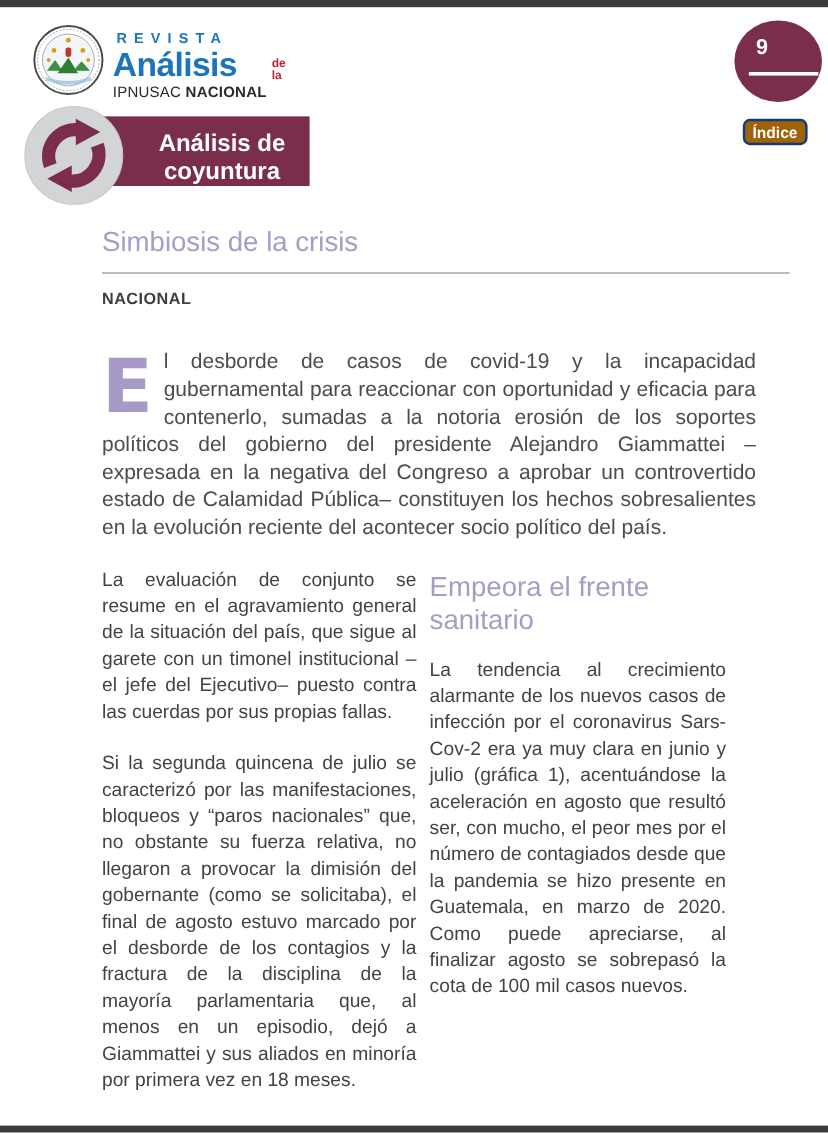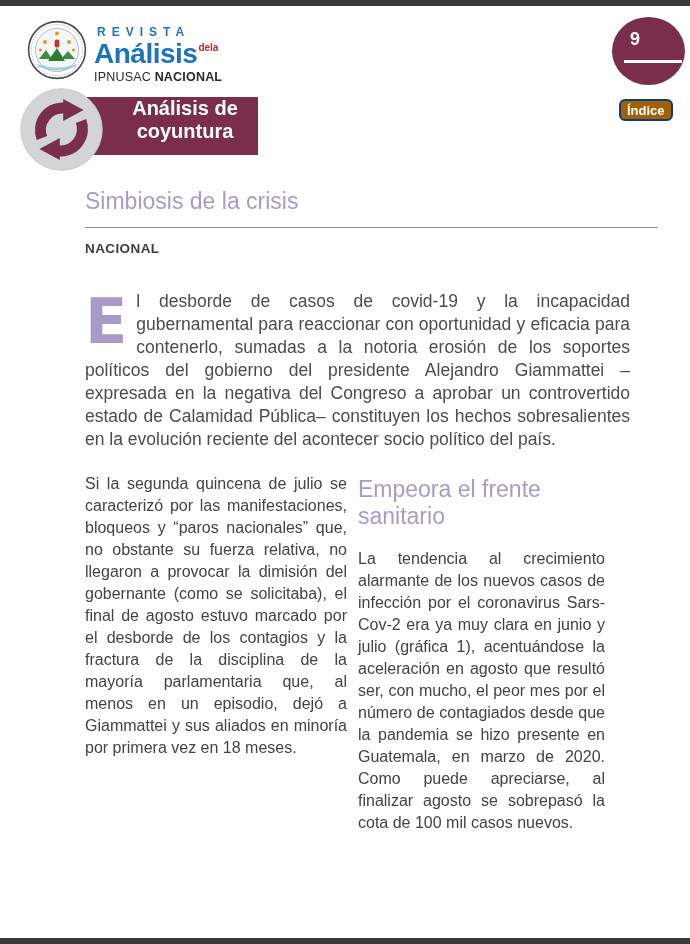--- a/index.html
+++ b/index.html
@@ -9,23 +9,23 @@
   }
   .chrome-bar{position:absolute;left:0;width:690px;height:6px;background:#3b3b3d;}
   .chrome-bar.top{top:0;}
   .chrome-bar.bottom{bottom:0;}
 
   
   .logo{position:absolute;left:27px;top:20px;display:flex;gap:7px;align-items:flex-start;}
   .seal{width:60px;height:60px;display:block;}
   .logo-text{padding-top:5px;}
   .logo-revista{color:#1c75bc;font-size:12px;font-weight:bold;letter-spacing:6px;margin-left:3px;}
-  .logo-analisis-row{display:flex;align-items:flex-start;line-height:1;margin-top:1px;}
+  .logo-analisis-row{display:flex;align-items:flex-end;line-height:1;margin-top:1px;gap:28px;}
   .logo-analisis{color:#1c75bc;font-weight:bold;font-size:28px;letter-spacing:-0.5px;}
-  .logo-dela{display:flex;color:#c1272d;font-size:10px;font-weight:bold;line-height:0.95;margin-top:3px;margin-left:1px;}
+  .logo-dela{display:flex;flex-direction:column;color:#c1272d;font-size:10px;font-weight:bold;line-height:0.95;margin-top:3px;margin-left:1px;}
   .logo-realidad{font-size:12.5px;color:#2a2a2c;margin-top:2px;letter-spacing:0.2px;}
   .logo-realidad .bold{font-weight:bold;}
 
   .meta{position:absolute;right:84px;top:39px;font-size:15px;color:#8a8c8f;white-space:nowrap;}
   .meta .bold{color:#58595c;font-weight:bold;}
   .meta .sep{margin:0 5px;color:#8a8c8f;}
 
   .page-circle{position:absolute;left:612px;top:17px;width:73px;height:68px;border-radius:50%;background:#7a2e4c;}
   .page-num{position:absolute;left:0;top:12px;width:46px;text-align:center;color:#ffffff;font-weight:bold;font-size:18px;}
   .page-line{position:absolute;left:12px;top:43px;width:58px;height:2.5px;background:#ffffff;}
@@ -33,21 +33,21 @@
   .indice-btn{
     position:absolute;left:619px;top:99px;min-width:47px;height:22px;
     background:#a16207;border:2px solid #0f3a7e;border-radius:6px;
     color:#ffffff;font-weight:bold;font-size:13px;font-family:"Liberation Sans",sans-serif;
     padding:0 6px;cursor:pointer;line-height:17px;
   }
 
   
   .banner-rect{
     position:absolute;left:60px;top:97px;width:198px;height:58px;background:#7a2e4c;
-    display:flex;align-items:flex-start;
+    display:flex;align-items:flex-end;
   }
   .banner-label{width:100%;padding-left:52px;text-align:center;color:#ffffff;font-weight:bold;font-size:20px;line-height:1.15;}
   .banner-circle{position:absolute;left:19px;top:87px;width:85px;height:85px;}
   .banner-circle svg{width:85px;height:85px;display:block;}
 
   
   .main{position:absolute;left:85px;top:188px;width:545px;}
   .title{margin:0;font-size:23px;font-weight:400;color:#a89bc7;line-height:1.2;}
   .rule{border:none;height:1px;background:#8d8f92;margin:11px 0 0 0;width:573px;}
   .author{margin-top:13px;font-size:13.5px;font-weight:bold;color:#3e3e40;letter-spacing:0.4px;}
@@ -132,20 +132,21 @@
     <h1 class="title">Simbiosis de la crisis</h1>
     <hr class="rule">
     <div class="author">NACIONAL</div>
 
     <div class="lead">
       <span class="dropcap">E</span><span>l desborde de casos de covid-19 y la incapacidad gubernamental para reaccionar con oportunidad y eficacia para contenerlo, sumadas a la notoria erosión de los soportes políticos del gobierno del presidente Alejandro Giammattei –expresada en la negativa del Congreso a aprobar un controvertido estado de Calamidad Pública– constituyen los hechos sobresalientes en la evolución reciente del acontecer socio político del país.</span>
     </div>
 
     <div class="columns">
       <div class="col-left">
+        <p class="body-p">La evaluación de conjunto se resume en el agravamiento general de la situación del país, que sigue al garete con un timonel institucional –el jefe del Ejecutivo– puesto contra las cuerdas por sus propias fallas.</p>
         <p class="body-p">Si la segunda quincena de julio se caracterizó por las manifestaciones, bloqueos y “paros nacionales” que, no obstante su fuerza relativa, no llegaron a provocar la dimisión del gobernante (como se solicitaba), el final de agosto estuvo marcado por el desborde de los contagios y la fractura de la disciplina de la mayoría parlamentaria que, al menos en un episodio, dejó a Giammattei y sus aliados en minoría por primera vez en 18 meses.</p>
       </div>
       <div class="col-right">
         <h2 class="subhead">Empeora el frente sanitario</h2>
         <p class="body-p">La tendencia al crecimiento alarmante de los nuevos casos de infección por el coronavirus Sars-Cov-2 era ya muy clara en junio y julio (gráfica 1), acentuándose la aceleración en agosto que resultó ser, con mucho, el peor mes por el número de contagiados desde que la pandemia se hizo presente en Guatemala, en marzo de 2020. Como puede apreciarse, al finalizar agosto se sobrepasó la cota de 100 mil casos nuevos.</p>
       </div>
     </div>
   </div>
 
   <div class="chrome-bar bottom"></div>

